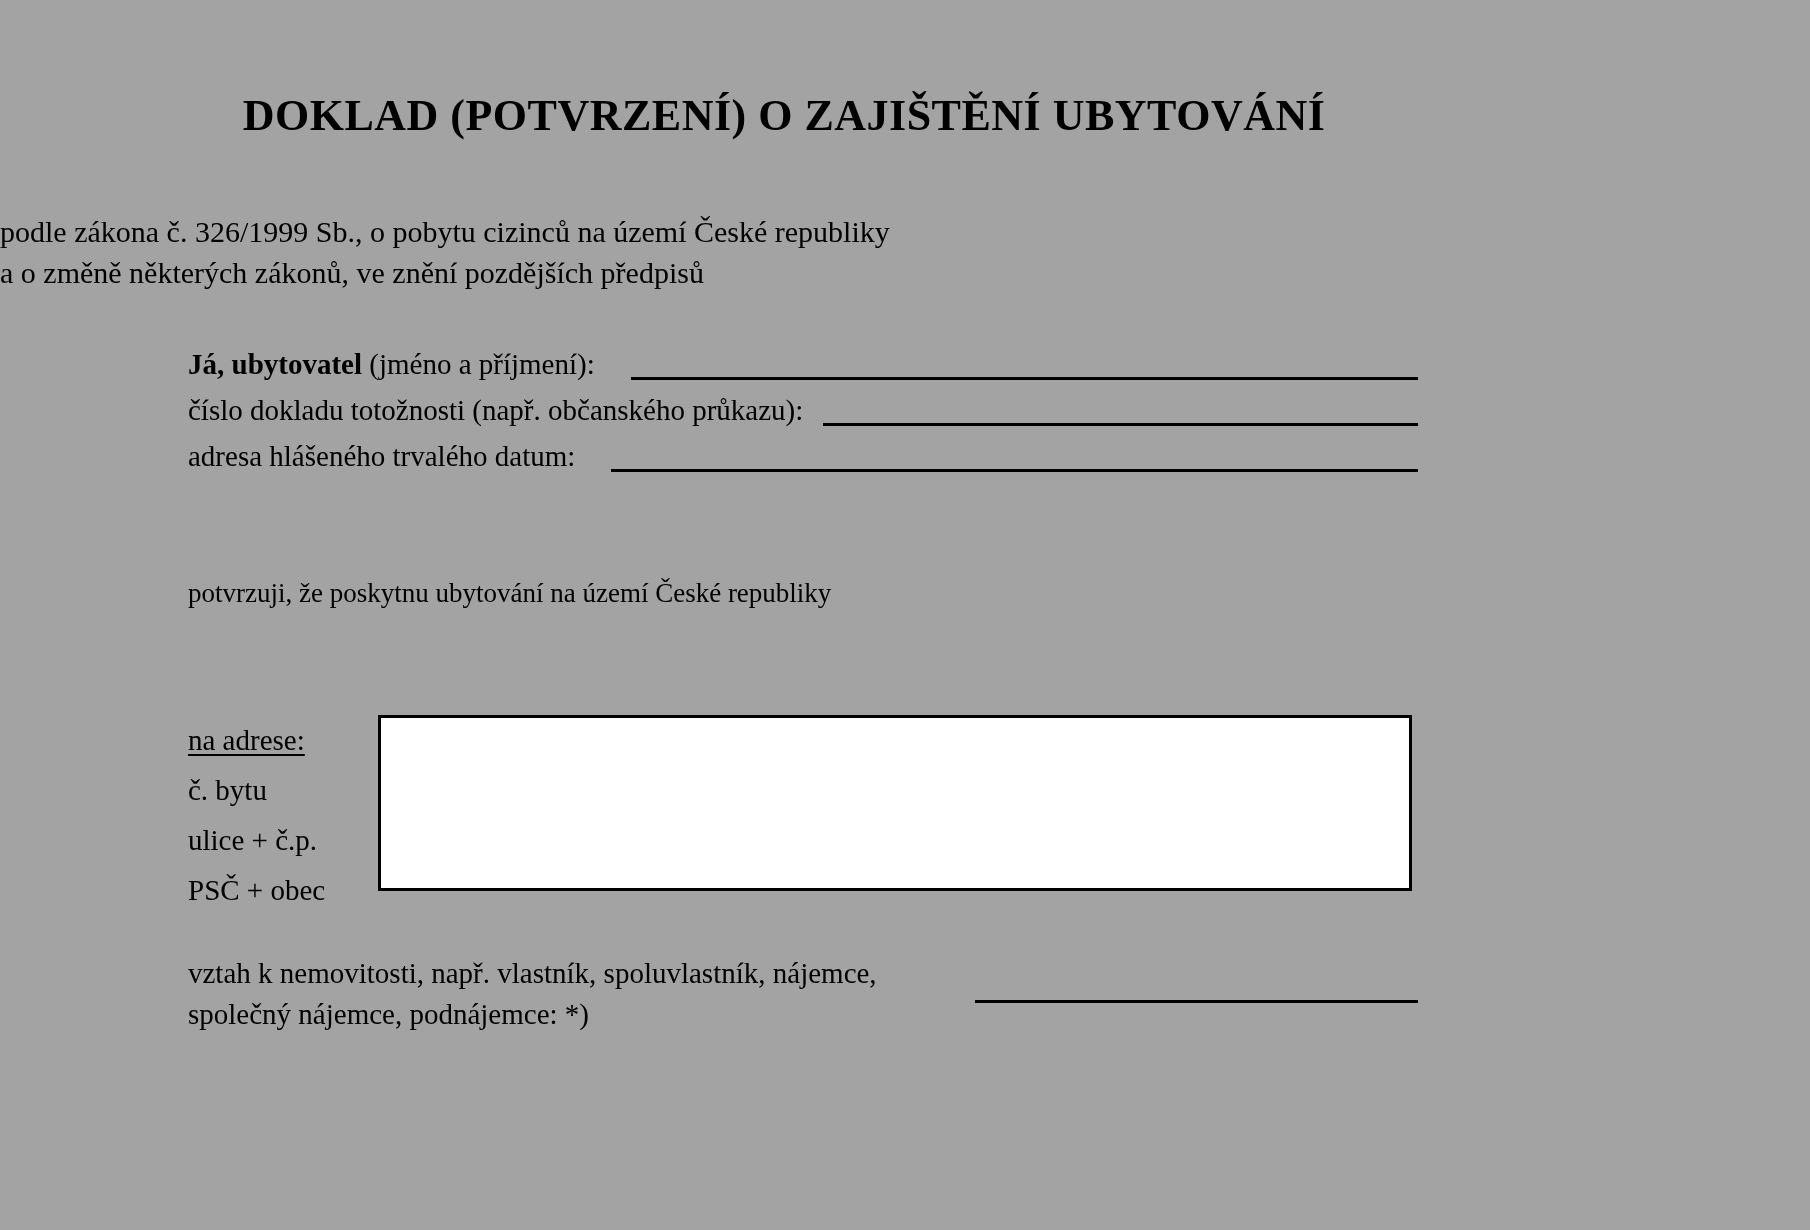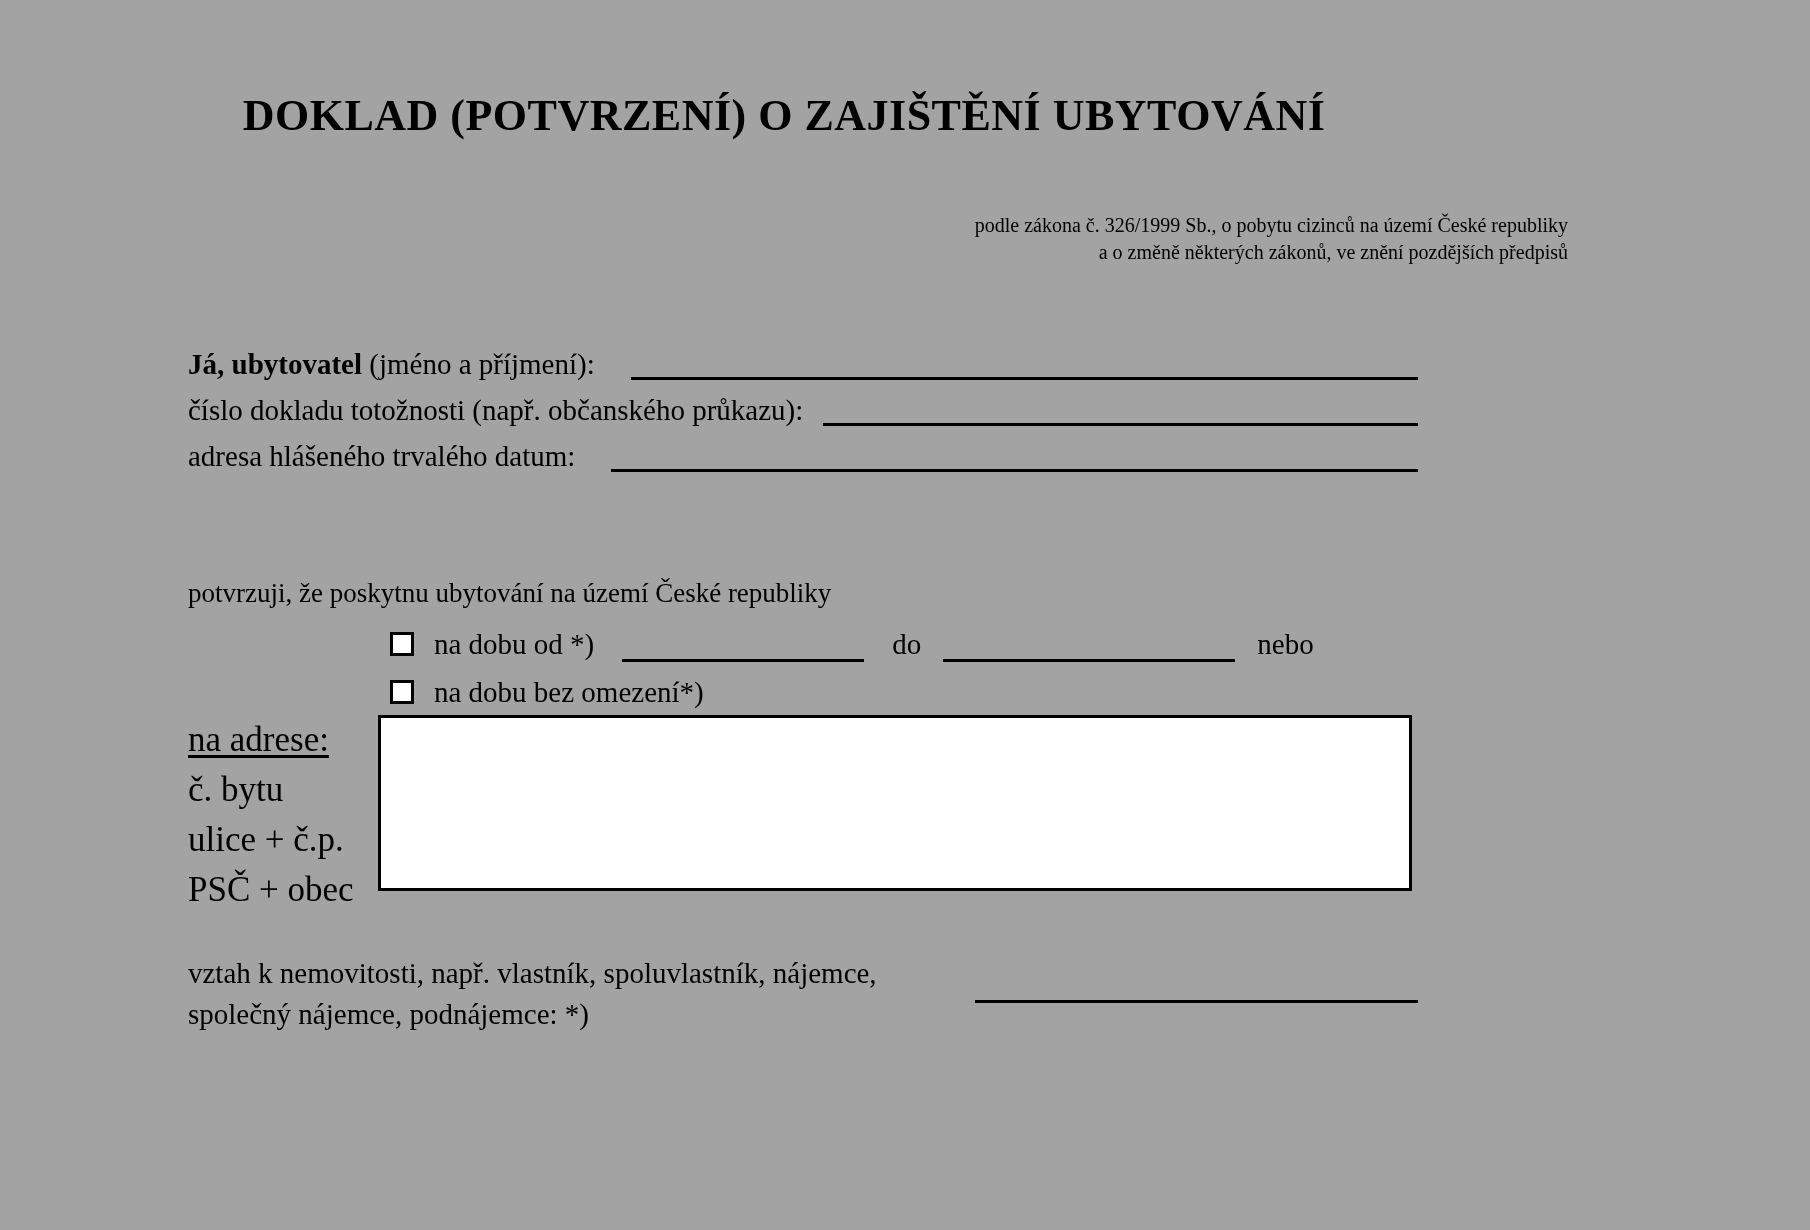--- a/index.html
+++ b/index.html
@@ -38,22 +38,22 @@
     line-height: 1.1;
     white-space: nowrap;
   }
 
   
   .doc-subtitle {
     position: absolute;
     top: 212px;
     left: 0;
     width: 1568px;
-    text-align: right;
-    font-size: 20px;
+    text-align: left;
+    font-size: 30px;
     line-height: 1.35;
   }
   .doc-subtitle .sub-line {
     display: block;
   }
 
   
   .field-block {
     position: absolute;
     top: 345px;
@@ -143,21 +143,21 @@
     top: 715px;
     left: 188px;
     width: 1230px;
     height: 182px;
   }
   .address-labels {
     position: absolute;
     top: 0;
     left: 0;
     width: 180px;
-    font-size: 35px;
+    font-size: 29px;
   }
   .address-labels .addr-lbl {
     display: block;
     height: 50px;
     line-height: 50px;
     white-space: nowrap;
   }
   .address-labels .addr-heading {
     text-decoration: underline;
     text-underline-offset: 4px;
@@ -224,37 +224,20 @@
 
     <div class="field-row row-address">
       <span class="field-label">adresa hlášeného trvalého datum:</span>
       <span class="field-rule"></span>
     </div>
 
   </div>
 
   <div class="confirm-line">potvrzuji, že poskytnu ubytování na území České republiky</div>
 
-  <div class="check-rows">
-
-    <div class="check-row">
-      <span class="checkbox"></span>
-      <span class="check-text">na dobu od *)</span>
-      <span class="inline-rule rule-od"></span>
-      <span class="word-do">do</span>
-      <span class="inline-rule rule-do"></span>
-      <span class="word-nebo">nebo</span>
-    </div>
-
-    <div class="check-row">
-      <span class="checkbox"></span>
-      <span class="check-text">na dobu bez omezení*)</span>
-    </div>
-
-  </div>
 
   <div class="address-area">
     <div class="address-labels">
       <span class="addr-lbl addr-heading">na adrese:</span>
       <span class="addr-lbl">č. bytu</span>
       <span class="addr-lbl">ulice + č.p.</span>
       <span class="addr-lbl">PSČ + obec</span>
     </div>
     <div class="address-box"></div>
   </div>

